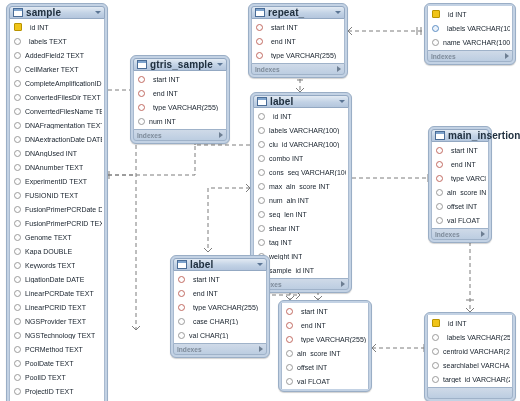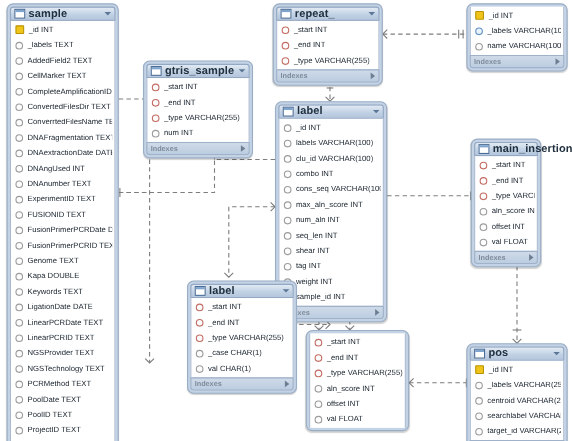--- a/index.html
+++ b/index.html
@@ -525,25 +525,20 @@
         </div>
       <div class="field">
           <span class="f-ico circle"></span>
           <span class="f-name">val FLOAT</span>
         </div>
     </div>
 
   </div>
 
   <div class="table-box" style="left:424px;top:312px;width:92px;">
-    <div class="tbl-header">
-      <span class="tbl-icon"></span>
-      <span class="tbl-title">pos</span>
-      <span class="chev"></span>
-    </div>
     <div class="fields">
       <div class="field">
           <span class="f-ico key"></span>
           <span class="f-name">_id INT</span>
         </div>
       <div class="field">
           <span class="f-ico circle"></span>
           <span class="f-name">_labels VARCHAR(255)</span>
         </div>
       <div class="field">

